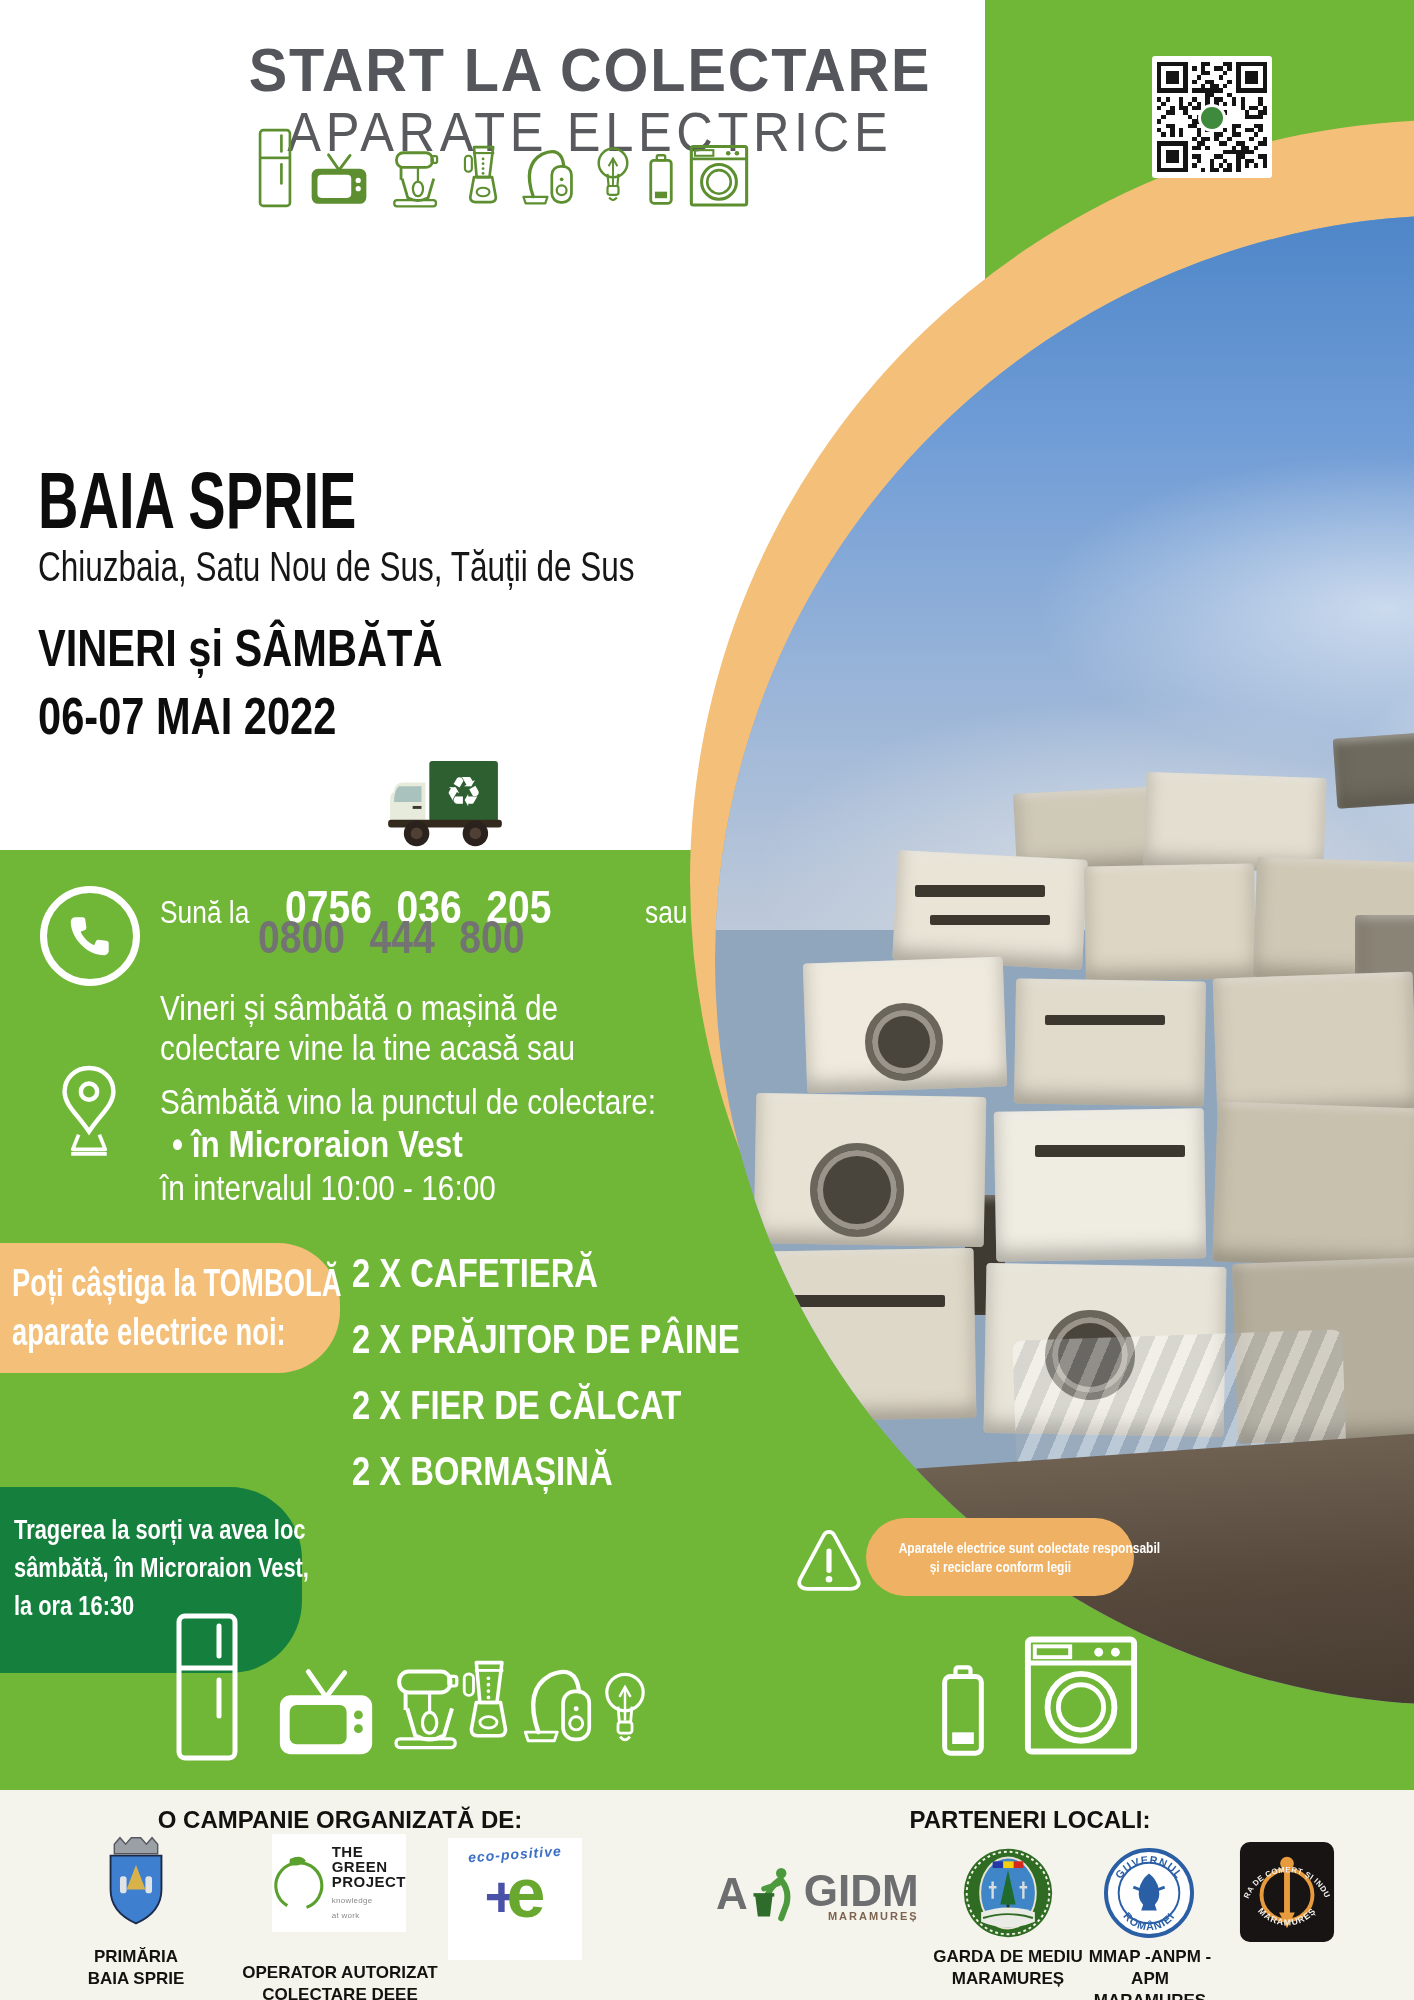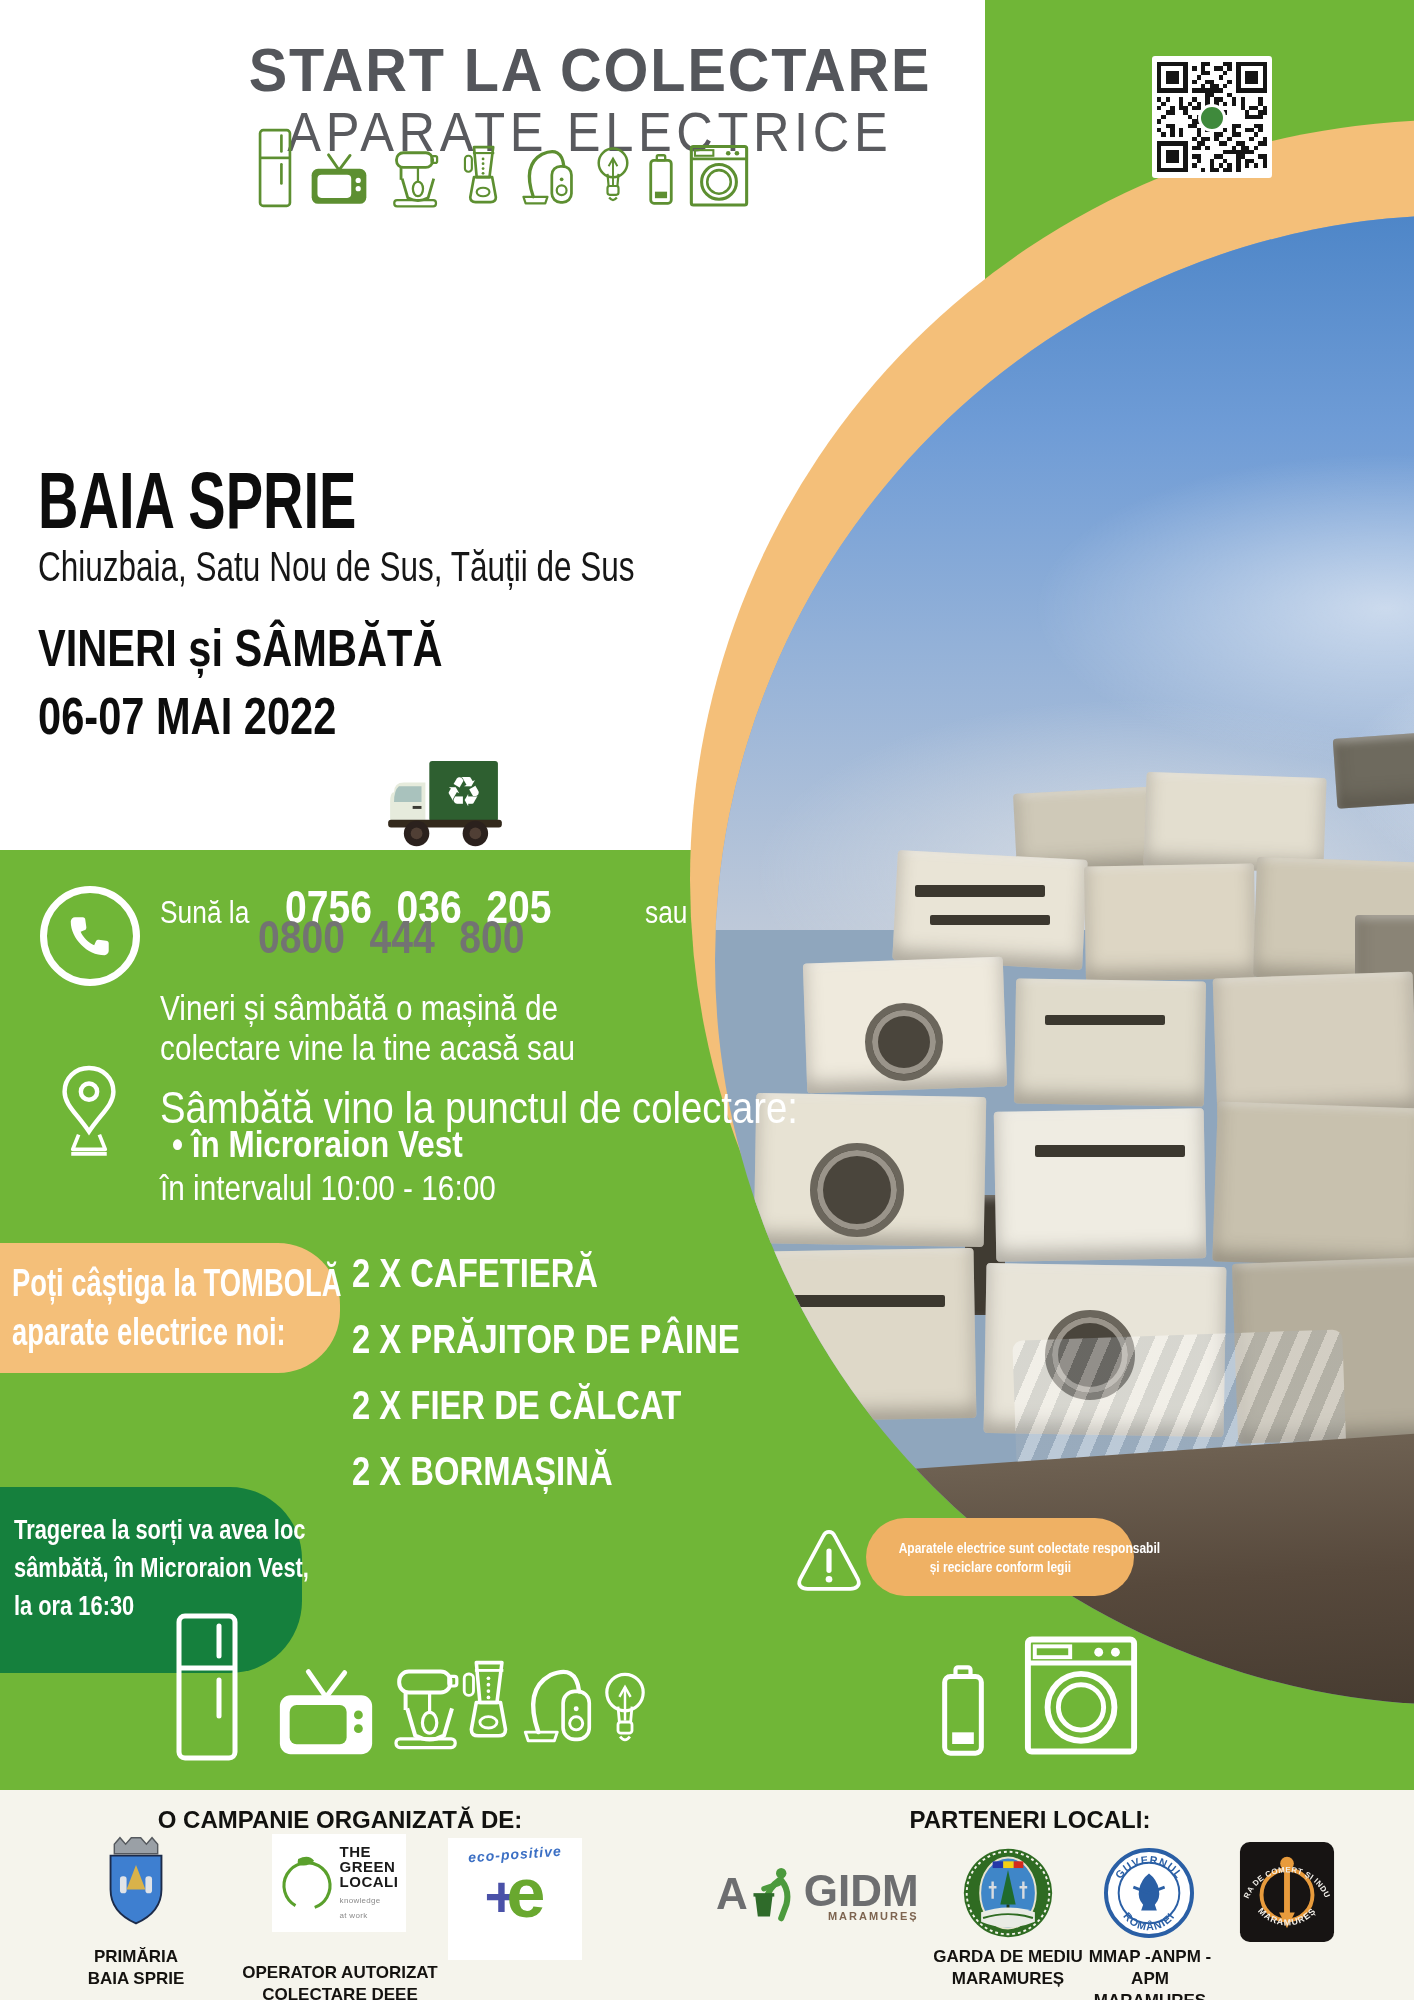--- a/index.html
+++ b/index.html
@@ -66,21 +66,21 @@
   .phone-circle{left:40px;top:886px;width:100px;height:100px;border:7px solid #fff;border-radius:50%;
                 box-sizing:border-box;display:flex;align-items:center;justify-content:center;}
   .phone-l1{left:160px;top:880px;display:flex;align-items:baseline;gap:20px;color:#fff;}
   .lbl-sm{font-size:31px;}
   .num{font-weight:bold;font-size:46px;word-spacing:16px;}
   .phone-l2{left:258px;top:910px;color:#737373;text-decoration:underline;}
   .phone-l3{left:160px;top:988px;font-size:35px;color:#fff;}
   .phone-l4{left:160px;top:1028px;font-size:35px;color:#fff;}
 
   .pin-icon{left:52px;top:1062px;}
-  .pick-l1{left:160px;top:1082px;font-size:45px;color:#fff;}
+  .pick-l1{left:160px;top:1082px;font-size:35px;color:#fff;}
   .pick-l2{left:172px;top:1124px;font-size:37px;font-weight:bold;color:#fff;}
   .pick-l3{left:160px;top:1168px;font-size:35px;color:#fff;}
 
   .tombola-pill{left:0;top:1243px;width:340px;height:130px;background:#f4bf79;border-radius:0 62px 62px 0;
                 padding:16px 0 0 12px;box-sizing:border-box;color:#fff;font-weight:bold;font-size:38px;
                 line-height:49px;}
   .prizes{left:352px;top:1240px;color:#fff;font-weight:bold;font-size:41px;line-height:66px;
           list-style:none;margin:0;padding:0;}
   .draw-pill{left:0;top:1487px;width:302px;height:186px;background:#15803d;border-radius:0 72px 72px 0;
              padding:24px 0 0 14px;box-sizing:border-box;color:#fff;font-weight:bold;font-size:28px;
@@ -552,21 +552,21 @@
     </div>
 
     <div class="gp-box">
       <svg width="54" height="62" viewBox="0 0 60 70">
         <circle cx="30" cy="38" r="26" fill="none" stroke="#5aa02c" stroke-width="3.5" stroke-dasharray="140 24" transform="rotate(120 30 38)"></circle>
         <path d="M20 8 Q32 2 38 10 Q30 18 20 14 Q19 11 20 8 Z" fill="#5aa02c"></path>
       </svg>
       <div class="gp-text">
         <div>THE</div>
         <div>GREEN</div>
-        <div>LOCALI</div>
+        <div>PROJECT</div>
         <div class="gp-sub" style="margin-top:4px">knowledge</div>
         <div class="gp-sub">at work</div>
       </div>
     </div>
     <div class="f-cap" style="left:240px;top:172px;width:200px">
       <div>OPERATOR AUTORIZAT</div>
       <div>COLECTARE DEEE</div>
     </div>
 
     <div class="eco-box">

